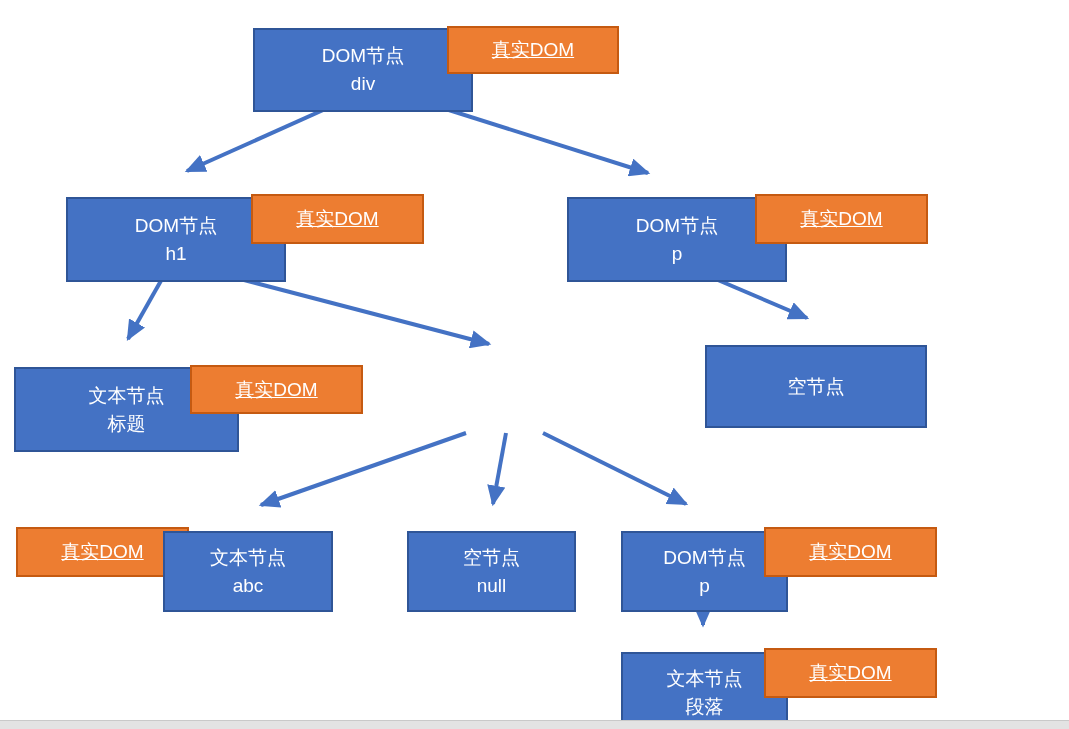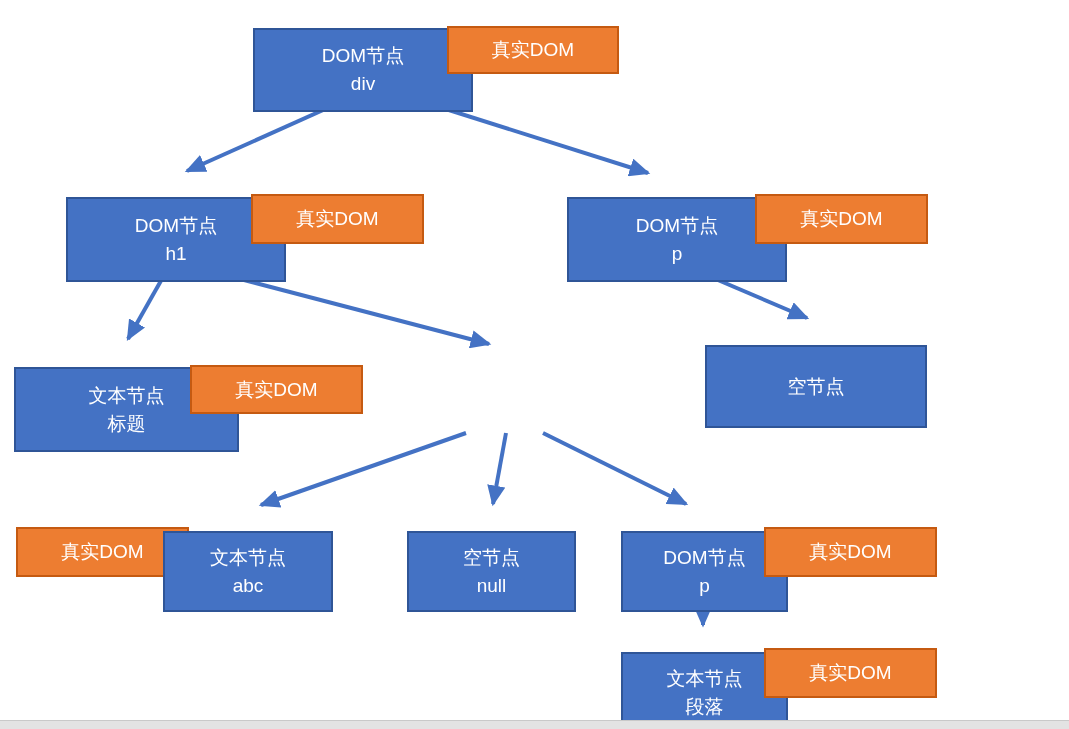--- a/index.html
+++ b/index.html
@@ -36,20 +36,21 @@
     box-sizing: border-box;
     background: #ED7D31;
     border: 2px solid #C55A11;
     color: #ffffff;
     display: flex;
     align-items: center;
     justify-content: center;
     text-align: center;
     font-size: 19px;
     z-index: 3;
+    text-decoration: underline;
   }
   .badge.under {
     z-index: 1;
   }
   .arrows {
     position: absolute;
     left: 0;
     top: 0;
     width: 1069px;
     height: 729px;

